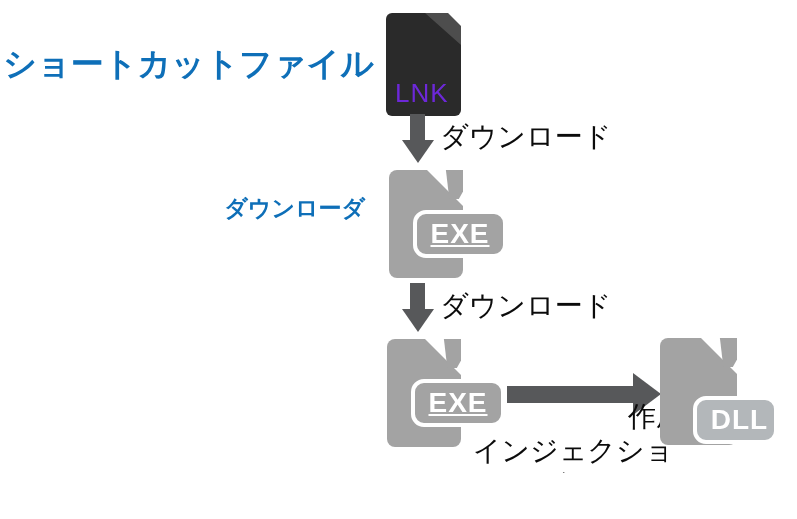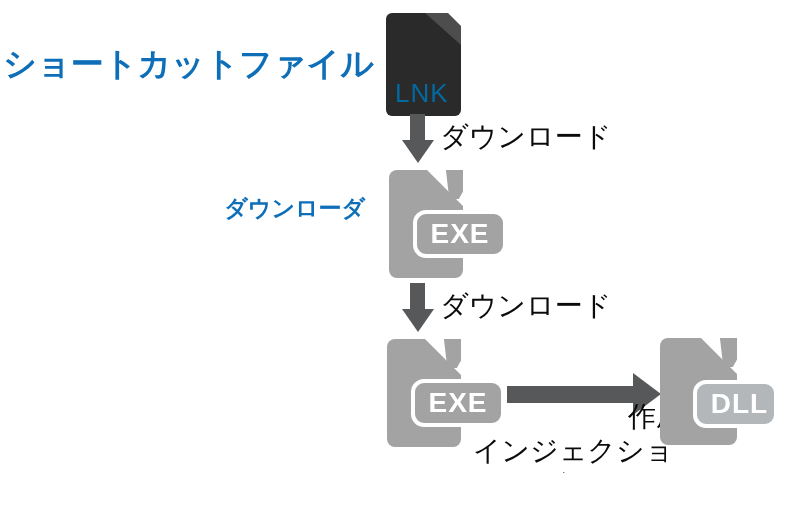--- a/index.html
+++ b/index.html
@@ -17,35 +17,35 @@
   .lbl-asruex{top:376px;width:367px;font-size:31px;}
   
   .file-icon{position:absolute;}
   .file-body{position:absolute;left:0;top:0;width:100%;height:100%;}
   
   .lnk-body{background:var(--lnkbody);border-radius:6px;}
   .lnk-fold{position:absolute;top:0;right:0;width:36px;height:32px;background:var(--lnkfold);
     clip-path:polygon(0 0,64% 0,100% 30%,100% 100%);}
   .lnk-cut{position:absolute;top:0;right:0;width:0;height:0;
     border-top:13px solid #fff;border-left:13px solid transparent;}
-  .lnk-text{position:absolute;left:9px;bottom:10px;color:#0369a1;font-size:26px;
+  .lnk-text{position:absolute;left:9px;bottom:10px;color:#6d28d9;font-size:26px;
     letter-spacing:1px;font-weight:400;line-height:1;}
   
   .gray-body{background:var(--gray);border-radius:8px;}
   .gray-cut{position:absolute;top:0;right:0;width:0;height:0;
     border-top:36px solid #fff;border-left:36px solid transparent;}
   .gray-fold{position:absolute;top:0;right:0;width:19px;height:29px;background:var(--gray);
     clip-path:polygon(10% 0,100% 0,100% 74%,78% 100%,28% 100%);}
   .badge{
     position:absolute;box-sizing:border-box;border:4px solid #fff;border-radius:13px;
     background:var(--gray);color:#fff;font-weight:600;font-size:28px;letter-spacing:1px;
     display:flex;align-items:center;justify-content:center;line-height:1;
   }
-  .badge-exe{left:24px;top:40px;width:94px;height:48px;}
-  .badge-dll{left:33px;top:42px;width:85px;height:48px;background:var(--dllbadge);padding-left:8px;}
+  .badge-exe{left:24px;top:40px;width:94px;height:48px;text-decoration:underline;}
+  .badge-dll{left:33px;top:58px;width:85px;height:48px;background:var(--dllbadge);padding-left:8px;}
   
   .v-shaft{position:absolute;width:15px;height:27px;background:var(--arrow);}
   .v-head{position:absolute;width:0;height:0;
     border-left:16px solid transparent;border-right:16px solid transparent;
     border-top:23px solid var(--arrow);}
   .h-shaft{position:absolute;width:127px;height:17px;background:var(--arrow);}
   .h-head{position:absolute;width:0;height:0;
     border-top:21px solid transparent;border-bottom:21px solid transparent;
     border-left:28px solid var(--arrow);}
   

